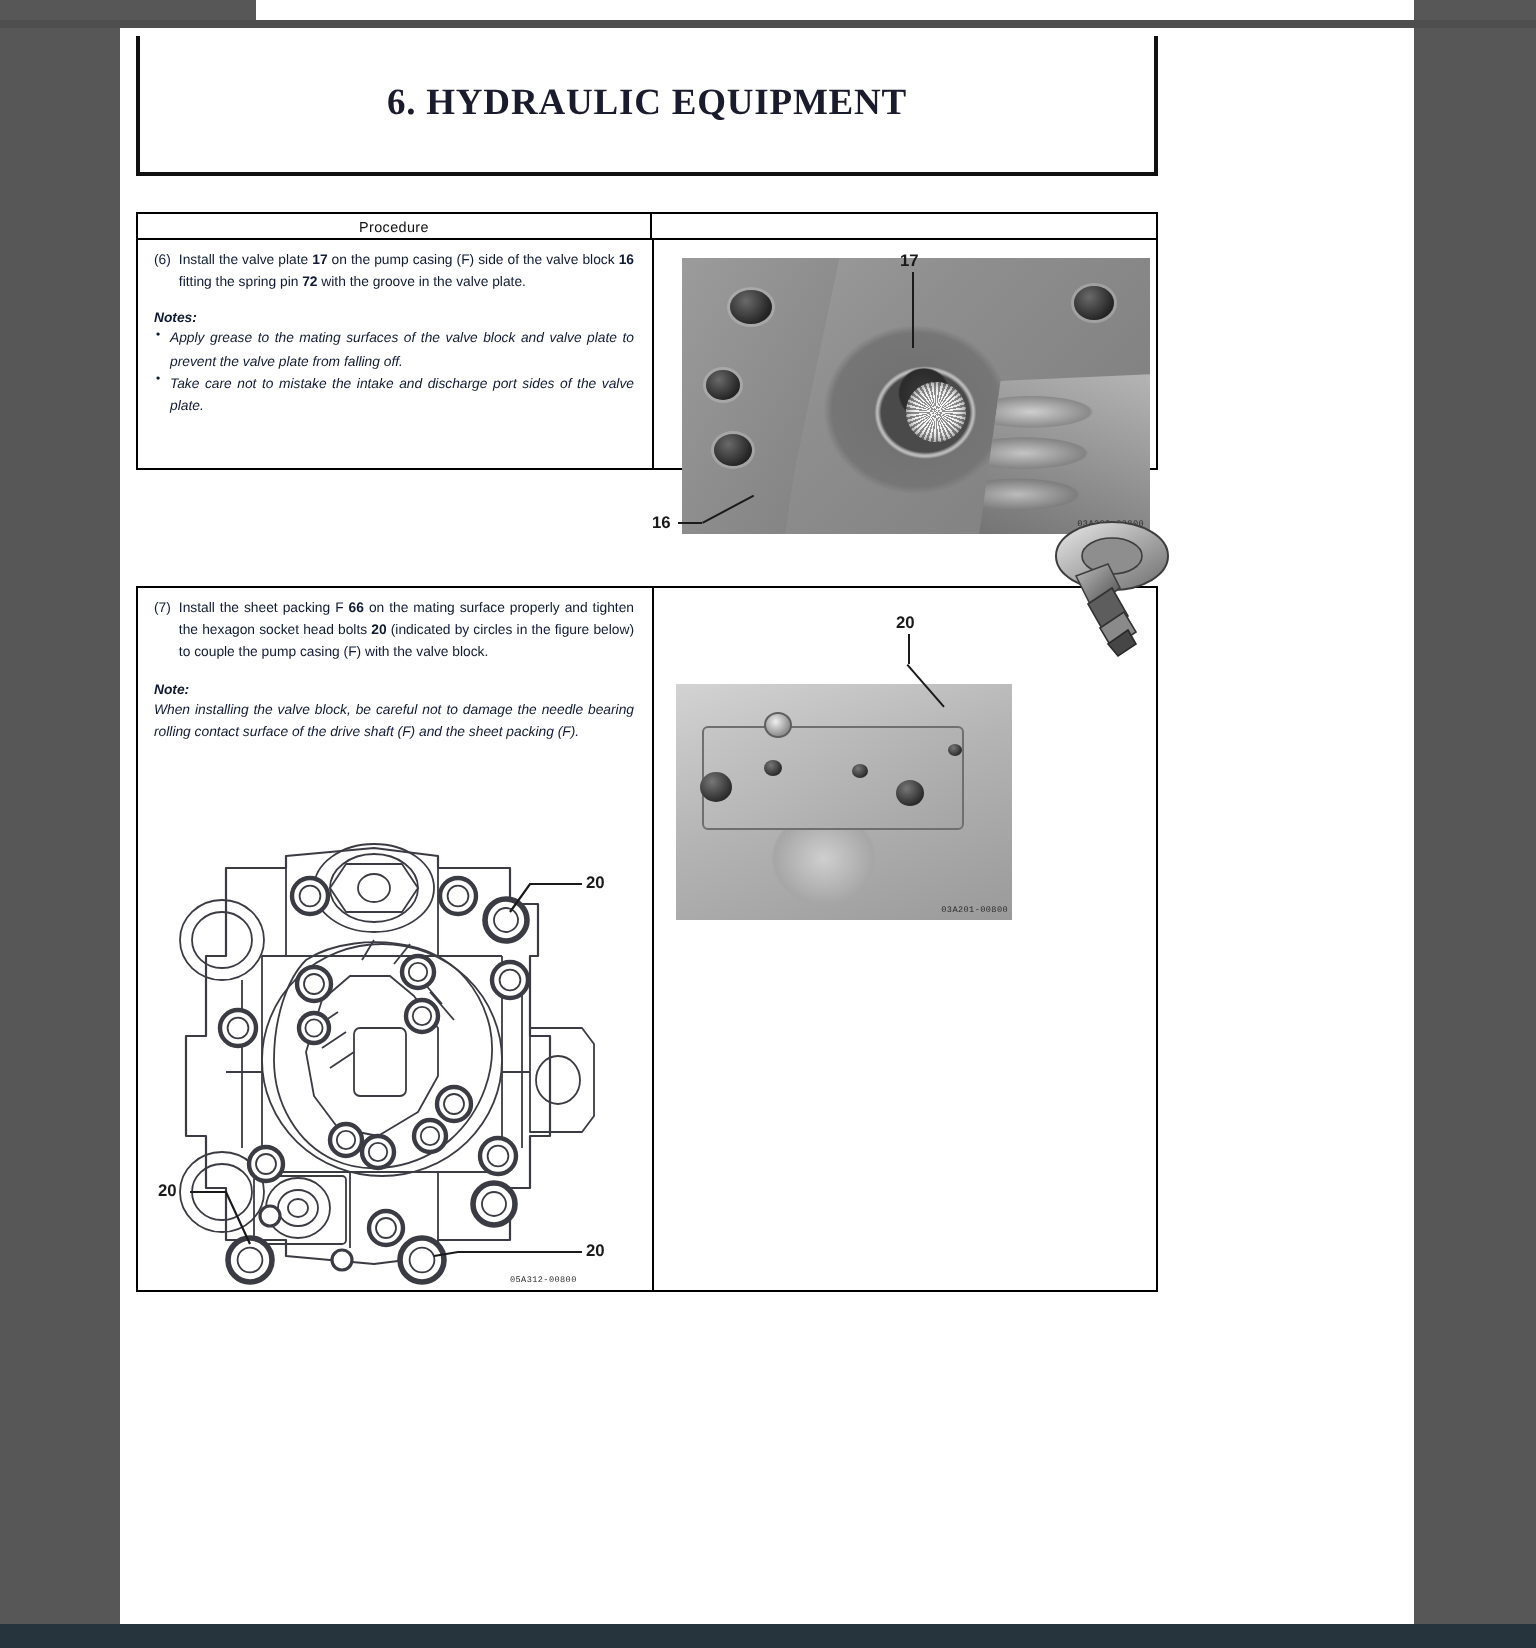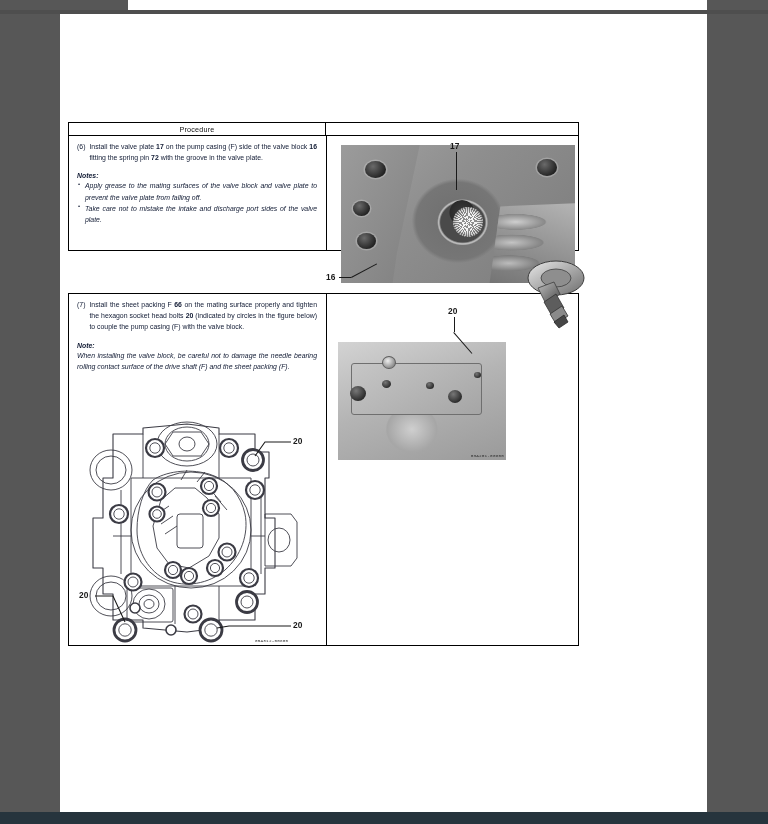--- a/index.html
+++ b/index.html
@@ -48,21 +48,21 @@
     font-size: 18.5px; font-weight: 700; letter-spacing: .4px;
     color: #1b1b2e; white-space: nowrap;
   }
 
   
   .proc-block {
     position: absolute;
     border: 1.6px solid #000;
     background: #fff;
   }
-  #block-1 { left: 68px; top: 106px; width: 511px; height: 129px; margin-top: 16px; }
+  #block-1 { left: 68px; top: 106px; width: 511px; height: 129px; }
   #block-2 { left: 68px; top: 293px; width: 511px; height: 353px; }
 
   .hdr-row {
     position: absolute; left: 0; top: 0; right: 0; height: 13px;
     border-bottom: 1.6px solid #000;
   }
   .hdr-left {
     position: absolute; left: 0; top: 0; width: 257px; height: 100%;
     border-right: 1.6px solid #000;
     display: flex; align-items: center; justify-content: center;
@@ -216,20 +216,23 @@
 </head>
 <body>
 
 <div id="viewer">
 
   <div id="prev-page-edge"></div>
   <div id="page-gap"></div>
 
   <div id="page"></div>
 
+  <div id="title-banner">
+    <div id="title-text">6. HYDRAULIC EQUIPMENT</div>
+  </div>
 
   <div class="proc-block" id="block-1">
 
     <div class="hdr-row">
       <div class="hdr-left">
         <span>Procedure</span>
       </div>
     </div>
 
     <div class="col-divider"></div>

